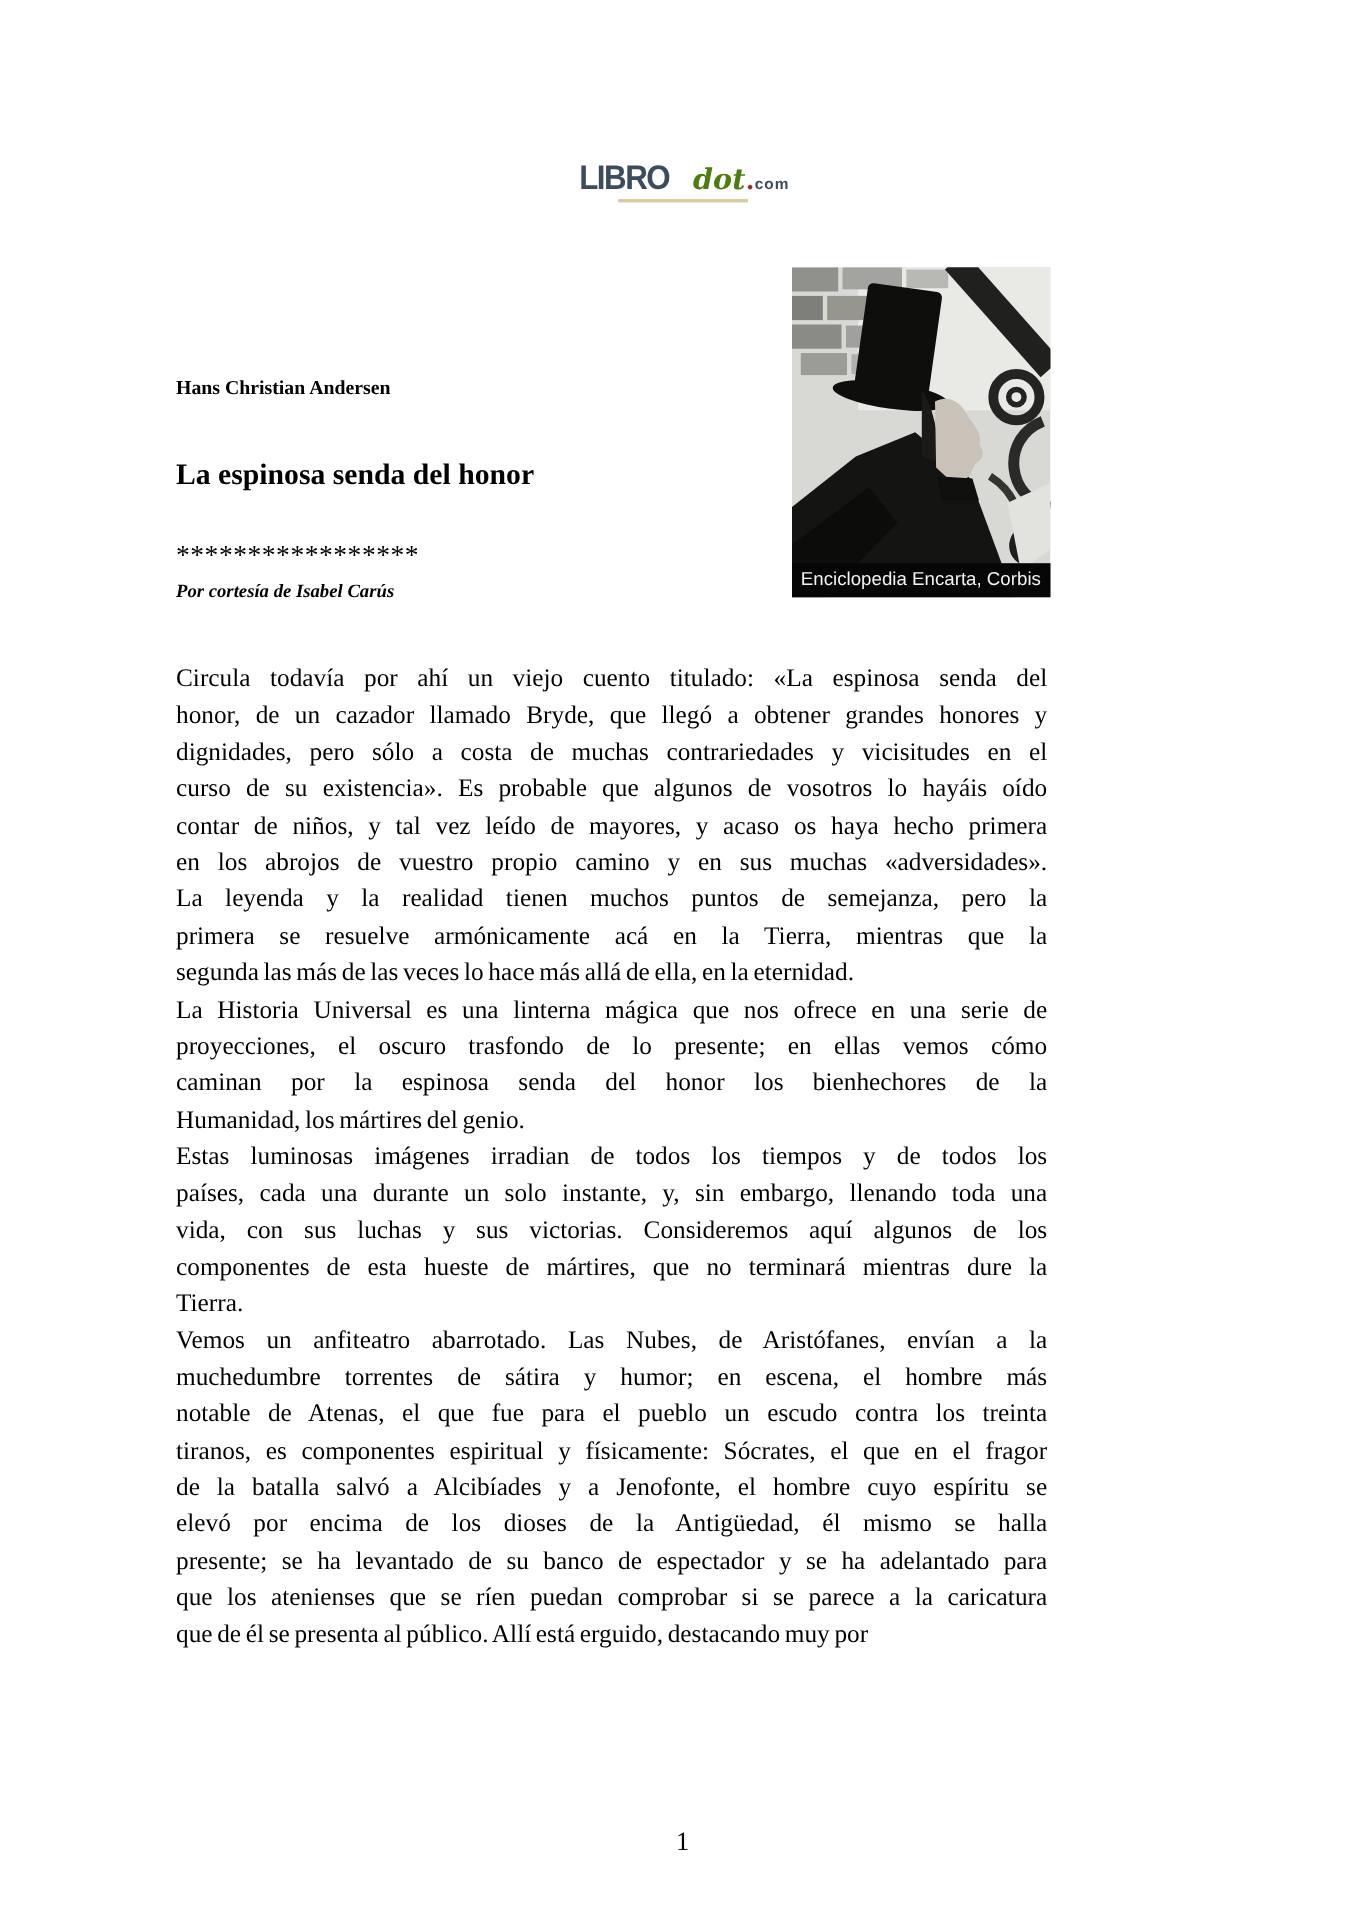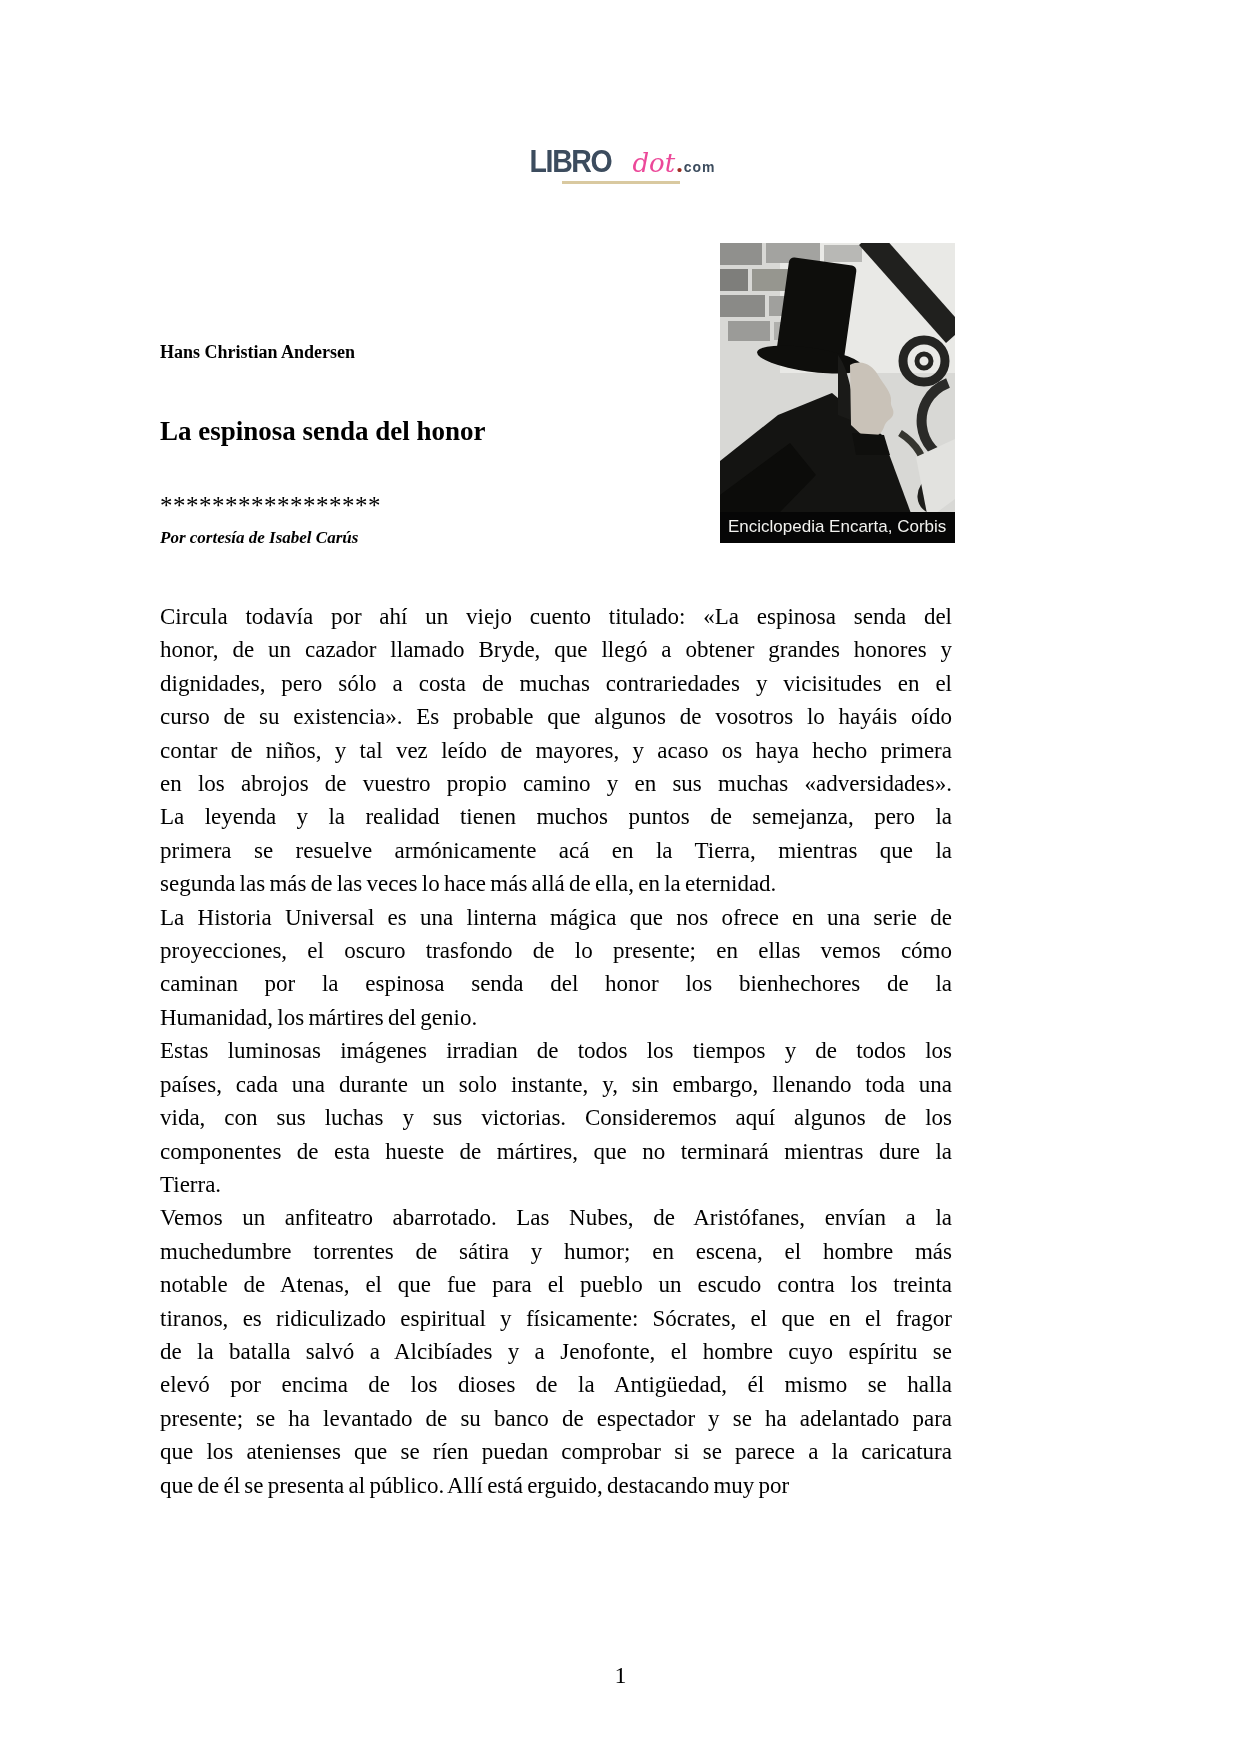--- a/index.html
+++ b/index.html
@@ -32,23 +32,23 @@
     font-weight: bold;
     font-size: 31px;
     letter-spacing: -1.5px;
     color: #3c4c5e;
     display: inline-block;
     transform: scaleX(0.92);
   }
   .logo-dot {
     font-family: "DejaVu Serif", serif;
     font-style: italic;
-    font-weight: normal;
+    font-weight: bold;
     font-size: 26px;
-    color: #ec4899;
+    color: #4d7c0f;
     margin-left: 18px;
   }
   .logo-sep {
     font-weight: bold;
     font-size: 26px;
     color: #9e2f24;
     margin: 0 1px;
   }
   .logo-com {
     font-family: "Liberation Sans", sans-serif;
@@ -237,21 +237,21 @@
         <div class="line">Estas luminosas imágenes irradian de todos los tiempos y de todos los</div>
         <div class="line">países, cada una durante un solo instante, y, sin embargo, llenando toda una</div>
         <div class="line">vida, con sus luchas y sus victorias. Consideremos aquí algunos de los</div>
         <div class="line">componentes de esta hueste de mártires, que no terminará mientras dure la</div>
         <div class="line">Tierra.</div>
       </div>
       <div class="para">
         <div class="line">Vemos un anfiteatro abarrotado. Las Nubes, de Aristófanes, envían a la</div>
         <div class="line">muchedumbre torrentes de sátira y humor; en escena, el hombre más</div>
         <div class="line">notable de Atenas, el que fue para el pueblo un escudo contra los treinta</div>
-        <div class="line">tiranos, es ridiculizado espiritual y físicamente: Sócrates, el que en el fragor</div>
+        <div class="line">tiranos, es componentes espiritual y físicamente: Sócrates, el que en el fragor</div>
         <div class="line">de la batalla salvó a Alcibíades y a Jenofonte, el hombre cuyo espíritu se</div>
         <div class="line">elevó por encima de los dioses de la Antigüedad, él mismo se halla</div>
         <div class="line">presente; se ha levantado de su banco de espectador y se ha adelantado para</div>
         <div class="line">que los atenienses que se ríen puedan comprobar si se parece a la caricatura</div>
         <div class="line">que de él se presenta al público. Allí está erguido, destacando muy por</div>
       </div>
     </main>
 
   <footer class="page-number">1</footer>
 

